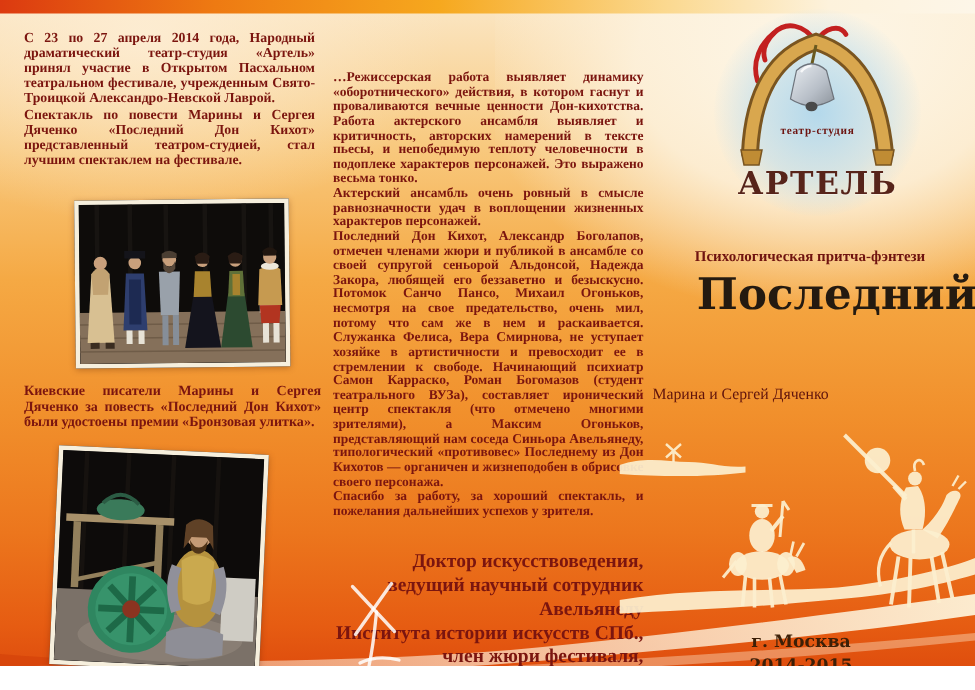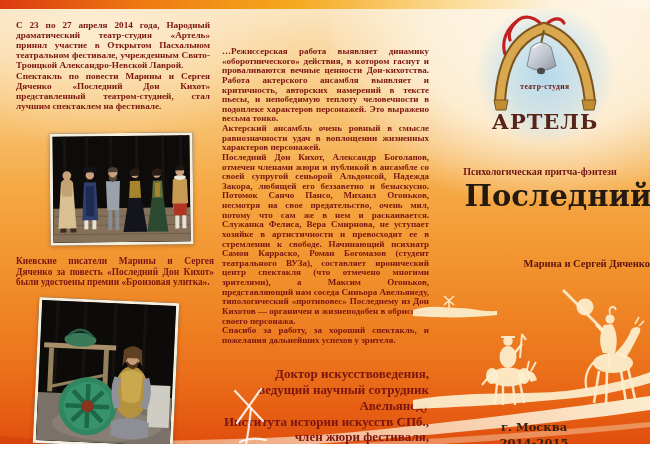--- a/index.html
+++ b/index.html
@@ -30,21 +30,21 @@
   .photo1{left:50px;top:133px;width:137px;height:106px;transform:rotate(-0.6deg);}
   .photo2{left:36px;top:300px;width:134px;height:140px;transform:rotate(2.6deg);}
   .photo svg{display:block;}
   
   .studio-label{left:480px;top:82px;width:130px;text-align:center;font-size:7.5px;font-weight:bold;color:#6d1410;letter-spacing:0.5px;}
   .studio-name{left:480px;top:90px;width:130px;text-align:center;font-size:21px;font-weight:bold;color:#57241a;
     font-family:"DejaVu Serif", serif;letter-spacing:1px;text-shadow:0 1px 0 rgba(255,255,255,0.35);margin-top:19px;}
   .genre{left:438px;top:166px;width:204px;text-align:center;font-size:10px;font-weight:bold;color:#701410;}
   .title{left:447px;top:182px;width:222px;text-align:center;font-size:29px;line-height:1.02;font-weight:bold;
     color:#241a10;font-family:"DejaVu Serif", serif;}
-  .authors{left:435px;top:258px;width:215px;text-align:right;font-size:10.5px;font-weight:bold;color:#5f130c;}
+  .authors{left:435px;top:258px;width:215px;text-align:left;font-size:10.5px;font-weight:normal;color:#5f130c;}
   .imprint{left:439px;top:420px;width:190px;text-align:center;font-size:11.5px;line-height:1.35;font-weight:bold;
     color:#3c1f07;font-family:"DejaVu Serif", serif;}
 </style>
 </head>
 <body>
 
 <div id="brochure">
 
   <div class="abs glow-topleft"></div>
   <div class="abs glow-topright"></div>

